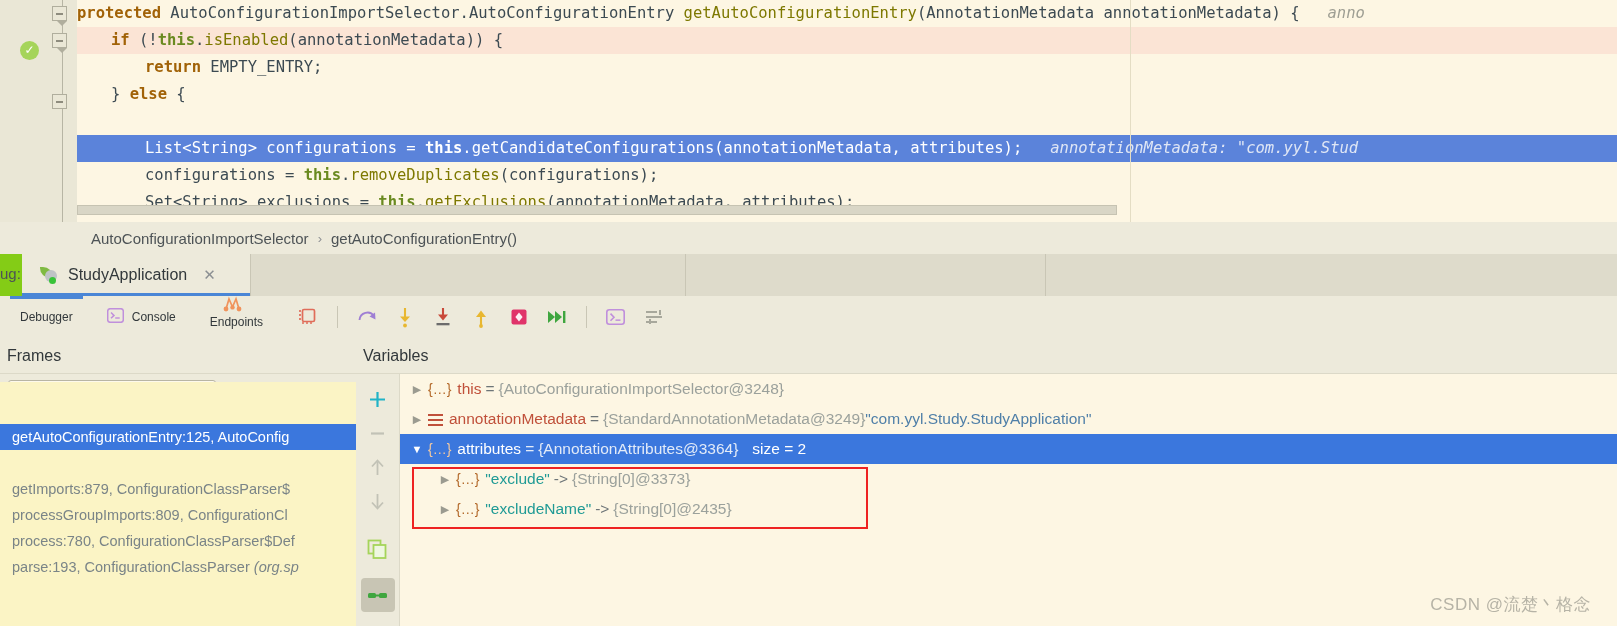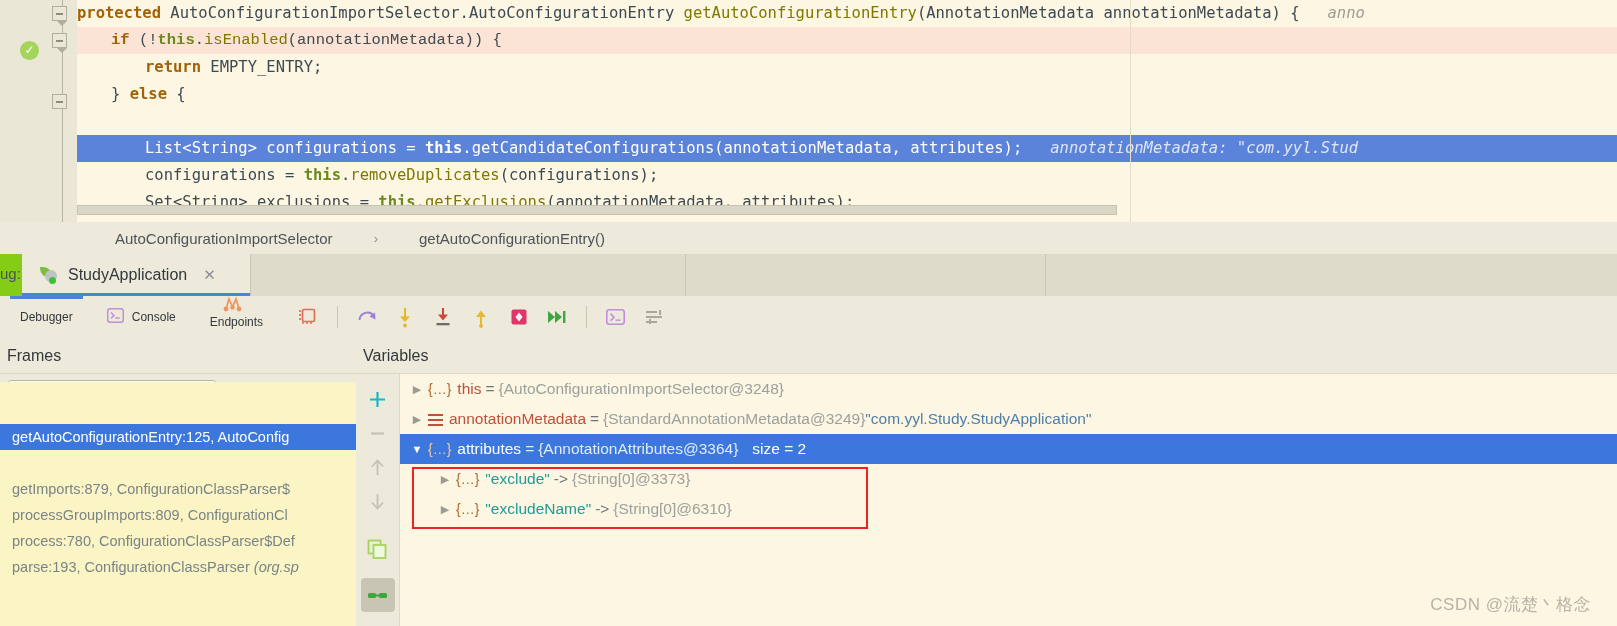--- a/index.html
+++ b/index.html
@@ -70,21 +70,21 @@
   }
   .ed-hscroll {
     position: absolute; left: 77px; top: 205px; width: 1040px; height: 10px;
     background: #d9d6c6; border: 1px solid #c6c3b2;
   }
 
   
   #breadcrumb {
     position: absolute; left: 0; top: 222px; width: 1617px; height: 32px;
     background: #edeadb; font-size: 15px; color: #4d5356;
-    display: flex; align-items: center; padding-left: 115px; gap: 32px;
+    display: flex; align-items: center; padding-left: 91px;
   }
   #breadcrumb .sep { margin: 0 9px; color: #8e9194; font-size: 13px; }
 
   
   #runtabs {
     position: absolute; left: 0; top: 254px; width: 1617px; height: 42px;
     background: #84cc16;
     text-align: right;
   }
   .dbg-label {
@@ -248,21 +248,21 @@
   <div class="ed-fold-line"></div>
 
   <div class="gutter-ok">✓</div>
 
   <div class="fold-marker open" style="left:52px; top:6px;"></div>
   <div class="fold-marker open" style="left:52px; top:33px;"></div>
   <div class="fold-marker" style="left:52px; top:94px;"></div>
 
   <div class="code-area">
       <div class="code-line" style="top: 0px;"><span style="padding-left:0px"></span><span class="kw">protected </span><span class="typ">AutoConfigurationImportSelector.AutoConfigurationEntry </span><span class="mth">getAutoConfigurationEntry</span><span class="typ">(AnnotationMetadata annotationMetadata) { </span><span class="hint">  anno</span></div>
-      <div class="code-line ln-warn" style="top: 27px; font-family: Liberation Mono, monospace;"><span style="padding-left:34px"></span><span class="kw">if </span><span class="typ">(!</span><span class="thiskw">this</span><span class="typ">.</span><span class="mth">isEnabled</span><span class="typ">(annotationMetadata)) {</span></div>
+      <div class="code-line ln-warn" style="top: 27px;"><span style="padding-left:34px"></span><span class="kw">if </span><span class="typ">(!</span><span class="thiskw">this</span><span class="typ">.</span><span class="mth">isEnabled</span><span class="typ">(annotationMetadata)) {</span></div>
       <div class="code-line" style="top: 54px;"><span style="padding-left:68px"></span><span class="kw">return </span><span class="typ">EMPTY_ENTRY;</span></div>
       <div class="code-line" style="top: 81px;"><span style="padding-left:34px"></span><span class="typ">} </span><span class="kw">else </span><span class="typ">{</span></div>
       <div class="code-line ln-exec" style="top: 135px;"><span style="padding-left:68px"></span><span class="typ">List&lt;String&gt; configurations = </span><span class="thiskw">this</span><span class="typ">.</span><span class="mth">getCandidateConfigurations</span><span class="typ">(annotationMetadata, attributes);</span><span class="hint-sel">   annotationMetadata: "com.yyl.Stud</span></div>
       <div class="code-line" style="top: 162px;"><span style="padding-left:68px"></span><span class="typ">configurations = </span><span class="thiskw">this</span><span class="typ">.</span><span class="mth">removeDuplicates</span><span class="typ">(configurations);</span></div>
       <div class="code-line" style="top: 189px;"><span style="padding-left:68px"></span><span class="typ">Set&lt;String&gt; exclusions = </span><span class="thiskw">this</span><span class="typ">.</span><span class="mth">getExclusions</span><span class="typ">(annotationMetadata, attributes);</span></div>
     </div>
 
   <div class="ed-vline" style="left:1130px;"></div>
   <div class="ed-hscroll"></div>
 </div>
@@ -509,21 +509,21 @@
           <span class="braces" style="">{…}</span>
           <span class="vkey">"exclude"</span>
           <span class="veq"> -&gt; </span>
           <span class="vval">{String[0]@3373}</span>
         </div>
         <div class="var-row" style="top: 120px; padding-left: 34px;">
           <span class="tri">▶</span>
           <span class="braces" style="">{…}</span>
           <span class="vkey">"excludeName"</span>
           <span class="veq"> -&gt; </span>
-          <span class="vval">{String[0]@6310}</span>
+          <span class="vval">{String[0]@2435}</span>
         </div>
       </div>
 
     <div class="red-box" id="redbox" style="left: 56px; top: 129px; width: 456px; height: 62px; border-color: rgb(238, 34, 34);"></div>
   </div>
 </div>
 
 <div class="watermark">CSDN @流楚丶格念</div>
 
 </body></html>

